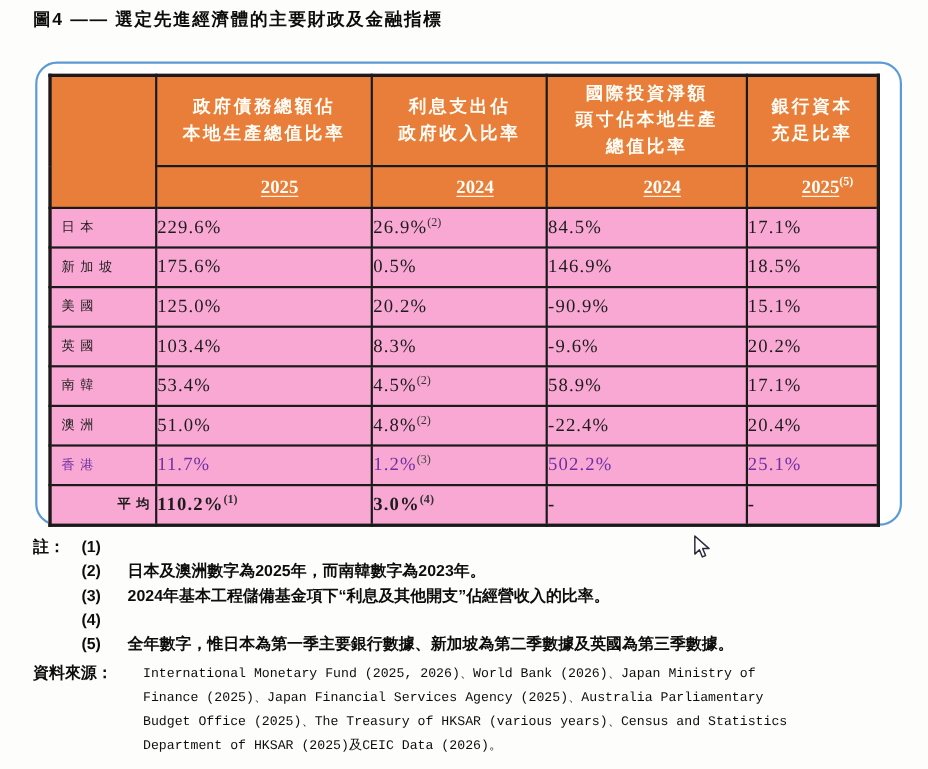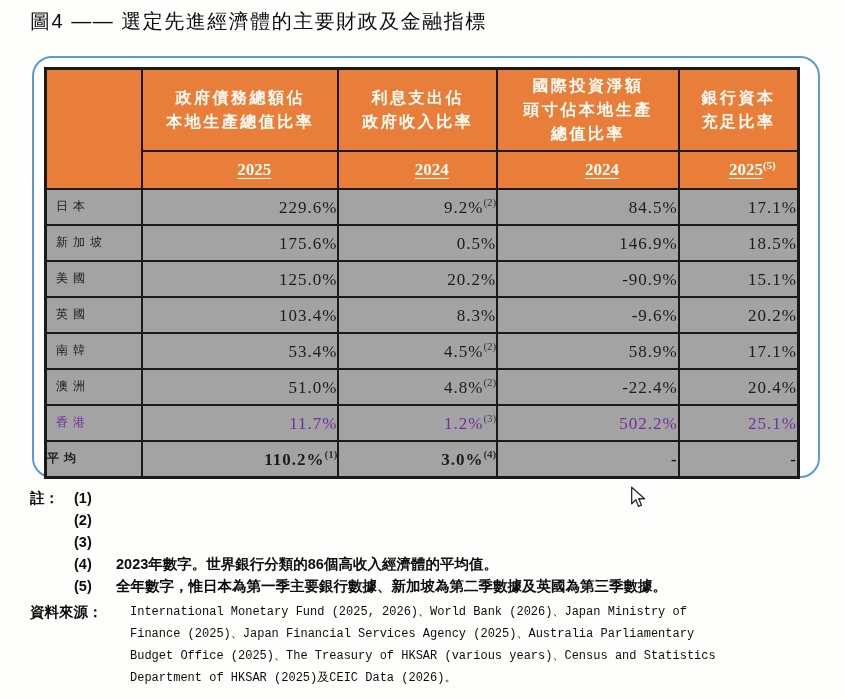--- a/index.html
+++ b/index.html
@@ -1,51 +1,51 @@
 <!DOCTYPE html>
 <html><head>
 <meta charset="utf-8">
 <style>
   html,body{margin:0;padding:0;background:#ffffff;}
   .page{position:relative;width:844px;height:699px;background:#fdfdfc;overflow:hidden;
         font-family:"Liberation Sans",sans-serif;color:#111;}
   .pre{white-space:pre-line;}
 
   
-  .fig-title{position:absolute;left:30px;top:8px;font-size:20px;font-weight:normal;
+  .fig-title{position:absolute;left:30px;top:8px;font-size:16px;font-weight:bold;
              letter-spacing:1.5px;color:#0d0d0d;}
 
   
   .frame{position:absolute;left:32px;top:56px;width:788px;height:422px;
          border:2px solid #5b9bd5;border-radius:20px;background:#ffffff;box-sizing:border-box;}
 
   
   table.ind{position:absolute;left:44px;top:67px;width:756px;height:400px;
-            border-collapse:collapse;table-layout:fixed;background:#a3a3a3;}
+            border-collapse:collapse;table-layout:fixed;background:#f9a8d4;}
   table.ind col.c0{width:12.8%;} table.ind col.c1{width:26.1%;}
   table.ind col.c2{width:21.1%;} table.ind col.c3{width:24.1%;} table.ind col.c4{width:15.9%;}
   table.ind th,table.ind td{border:2px solid #1a1a1a;padding:0;}
   table.ind{border:3px solid #1a1a1a;}
 
   thead th{background:#e87e39;color:#fffdf5;font-weight:bold;vertical-align:middle;}
   .hdr-title{height:82px;font-size:16px;letter-spacing:2.5px;line-height:1.5;}
   .year-row th{height:36px;font-family:"Liberation Serif","DejaVu Serif",serif;
                font-size:17px;color:#fffdf5;}
   .yr{text-decoration:underline;text-underline-offset:3px;font-weight:bold;margin-left:28px;}
   .year-row sup{font-size:11px;font-weight:bold;vertical-align:super;}
 
-  tbody td{height:34px;text-align:right;vertical-align:middle;
+  tbody td{height:34px;text-align:left;vertical-align:middle;
            font-family:"Liberation Serif","DejaVu Serif",serif;font-size:17px;
            letter-spacing:1px;color:#1c1c1c;}
   tbody td.country{text-align:left;padding-left:9px;letter-spacing:5px;font-size:12px;}
   tbody sup{font-size:11px;letter-spacing:0;color:#333;vertical-align:super;}
   tr.hk td{color:#7030a0;font-weight:normal;}
   tr.hk td sup{color:#444;}
   tr.avg td{font-weight:bold;}
-  tr.avg td.country{text-align:left;padding-left:0;}
+  tr.avg td.country{text-align:right;padding-left:0;}
 
   
   .notes{position:absolute;left:30px;top:487px;font-size:14.5px;font-weight:bold;
          line-height:22px;color:#0d0d0d;}
   .note-row{display:flex;}
   .note-label{width:44px;flex:0 0 44px;}
   .note-num{width:42px;flex:0 0 42px;}
   .note-text{flex:1;}
 
   
@@ -91,21 +91,21 @@
         <th><span class="yr">2025</span><sup></sup></th>
         <th><span class="yr">2024</span><sup></sup></th>
         <th><span class="yr">2024</span><sup></sup></th>
         <th><span class="yr">2025</span><sup>(5)</sup></th>
       </tr>
     </thead>
     <tbody>
       <tr>
         <td class="country">日本</td>
         <td><span>229.6%</span><sup></sup></td>
-        <td><span>9.2%</span><sup>(2)</sup></td>
+        <td><span>26.9%</span><sup>(2)</sup></td>
         <td><span>84.5%</span><sup></sup></td>
         <td><span>17.1%</span><sup></sup></td>
       </tr>
       <tr>
         <td class="country">新加坡</td>
         <td><span>175.6%</span><sup></sup></td>
         <td><span>0.5%</span><sup></sup></td>
         <td><span>146.9%</span><sup></sup></td>
         <td><span>18.5%</span><sup></sup></td>
       </tr>
@@ -155,29 +155,30 @@
   </table>
 
   <div class="notes">
     <div class="note-row">
       <span class="note-label">註：</span>
       <span class="note-num">(1)</span>
     </div>
     <div class="note-row">
       <span class="note-label"></span>
       <span class="note-num">(2)</span>
+      <span class="note-text">日本及澳洲數字為2025年，而南韓數字為2023年。</span>
     </div>
     <div class="note-row">
       <span class="note-label"></span>
       <span class="note-num">(3)</span>
+      <span class="note-text">2024年基本工程儲備基金項下“利息及其他開支”佔經營收入的比率。</span>
     </div>
     <div class="note-row">
       <span class="note-label"></span>
       <span class="note-num">(4)</span>
-      <span class="note-text">2023年數字。世界銀行分類的86個高收入經濟體的平均值。</span>
     </div>
     <div class="note-row">
       <span class="note-label"></span>
       <span class="note-num">(5)</span>
       <span class="note-text">全年數字，惟日本為第一季主要銀行數據、新加坡為第二季數據及英國為第三季數據。</span>
     </div>
     <div class="source-row">
       <span class="source-label">資料來源：</span>
       <span class="source-text pre">International Monetary Fund (2025, 2026)、World Bank (2026)、Japan Ministry of
 Finance (2025)、Japan Financial Services Agency (2025)、Australia Parliamentary

